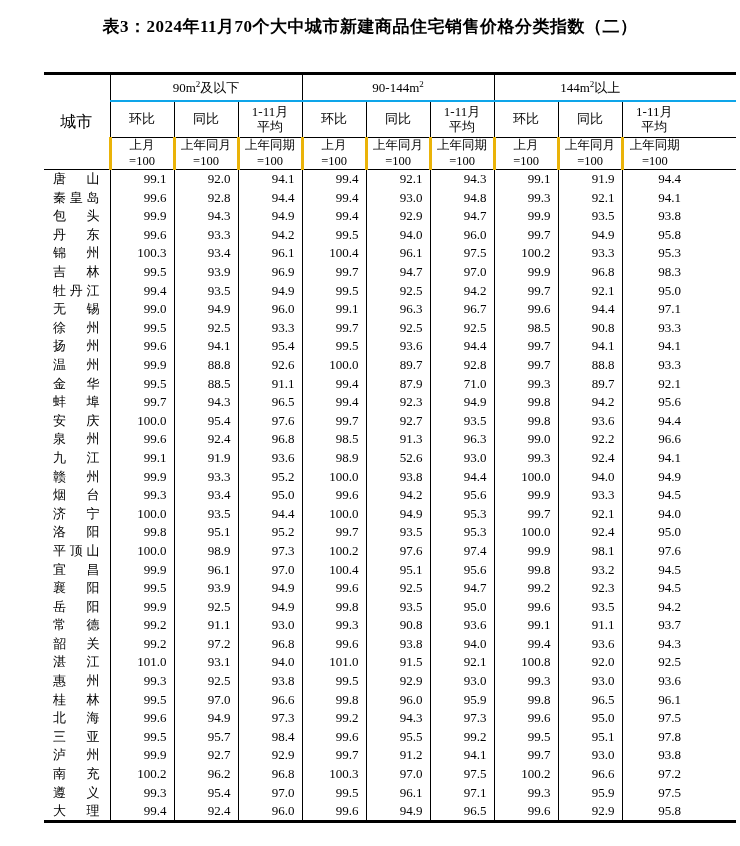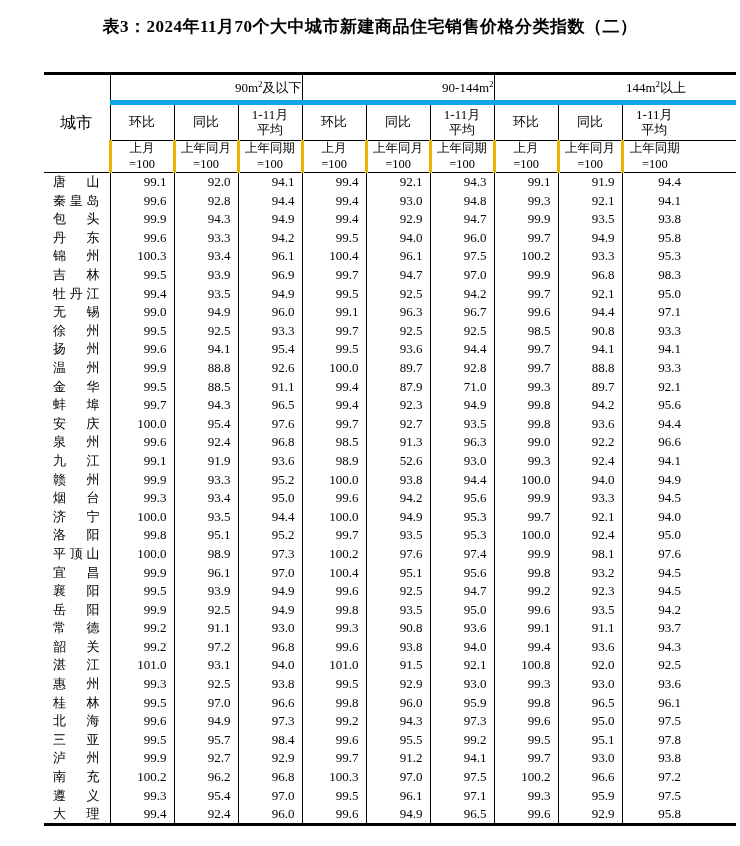--- a/index.html
+++ b/index.html
@@ -13,21 +13,21 @@
     margin:16px 0 0 0;line-height:22px;letter-spacing:0.5px;
   }
   .table-wrap{margin:34px 0 0 44px;}
   table{
     border-collapse:collapse;table-layout:fixed;width:692px;
     border-top:3px solid #000;border-bottom:3px solid #000;
   }
   th,td{padding:0;font-weight:normal;}
   thead th{text-align:center;vertical-align:middle;font-size:13px;line-height:1.15;}
   .h-city{border-bottom:1.5px solid #000;font-size:16px;}
-  .g-label{height:25px;border-left:1px solid #000;border-bottom:5px solid #0ea5e9;text-align:right;}
+  .g-label{height:25px;border-left:1px solid #000;border-bottom:2px solid #0ea5e9;}
   .h-sub{height:35px;border-left:1px solid #000;border-bottom:1px solid #000;white-space:pre-line;}
   .h-base{height:30px;border-left:3px solid #eab308;border-bottom:1.5px solid #000;white-space:pre-line;font-size:12.5px;line-height:1.25;}
   .pr{padding-right:50px;margin-top:24px;}
   sup{font-size:9px;}
   tbody tr{height:18.6px;}
   tbody td{font-size:13px;vertical-align:middle;}
   td.num{border-left:1px solid #000;text-align:right;padding-right:7px;}
   td.num.last{padding-right:55px;}
   td.city{padding:0 10px 0 9px;}
   td.city .jc{display:flex;justify-content:space-between;}

